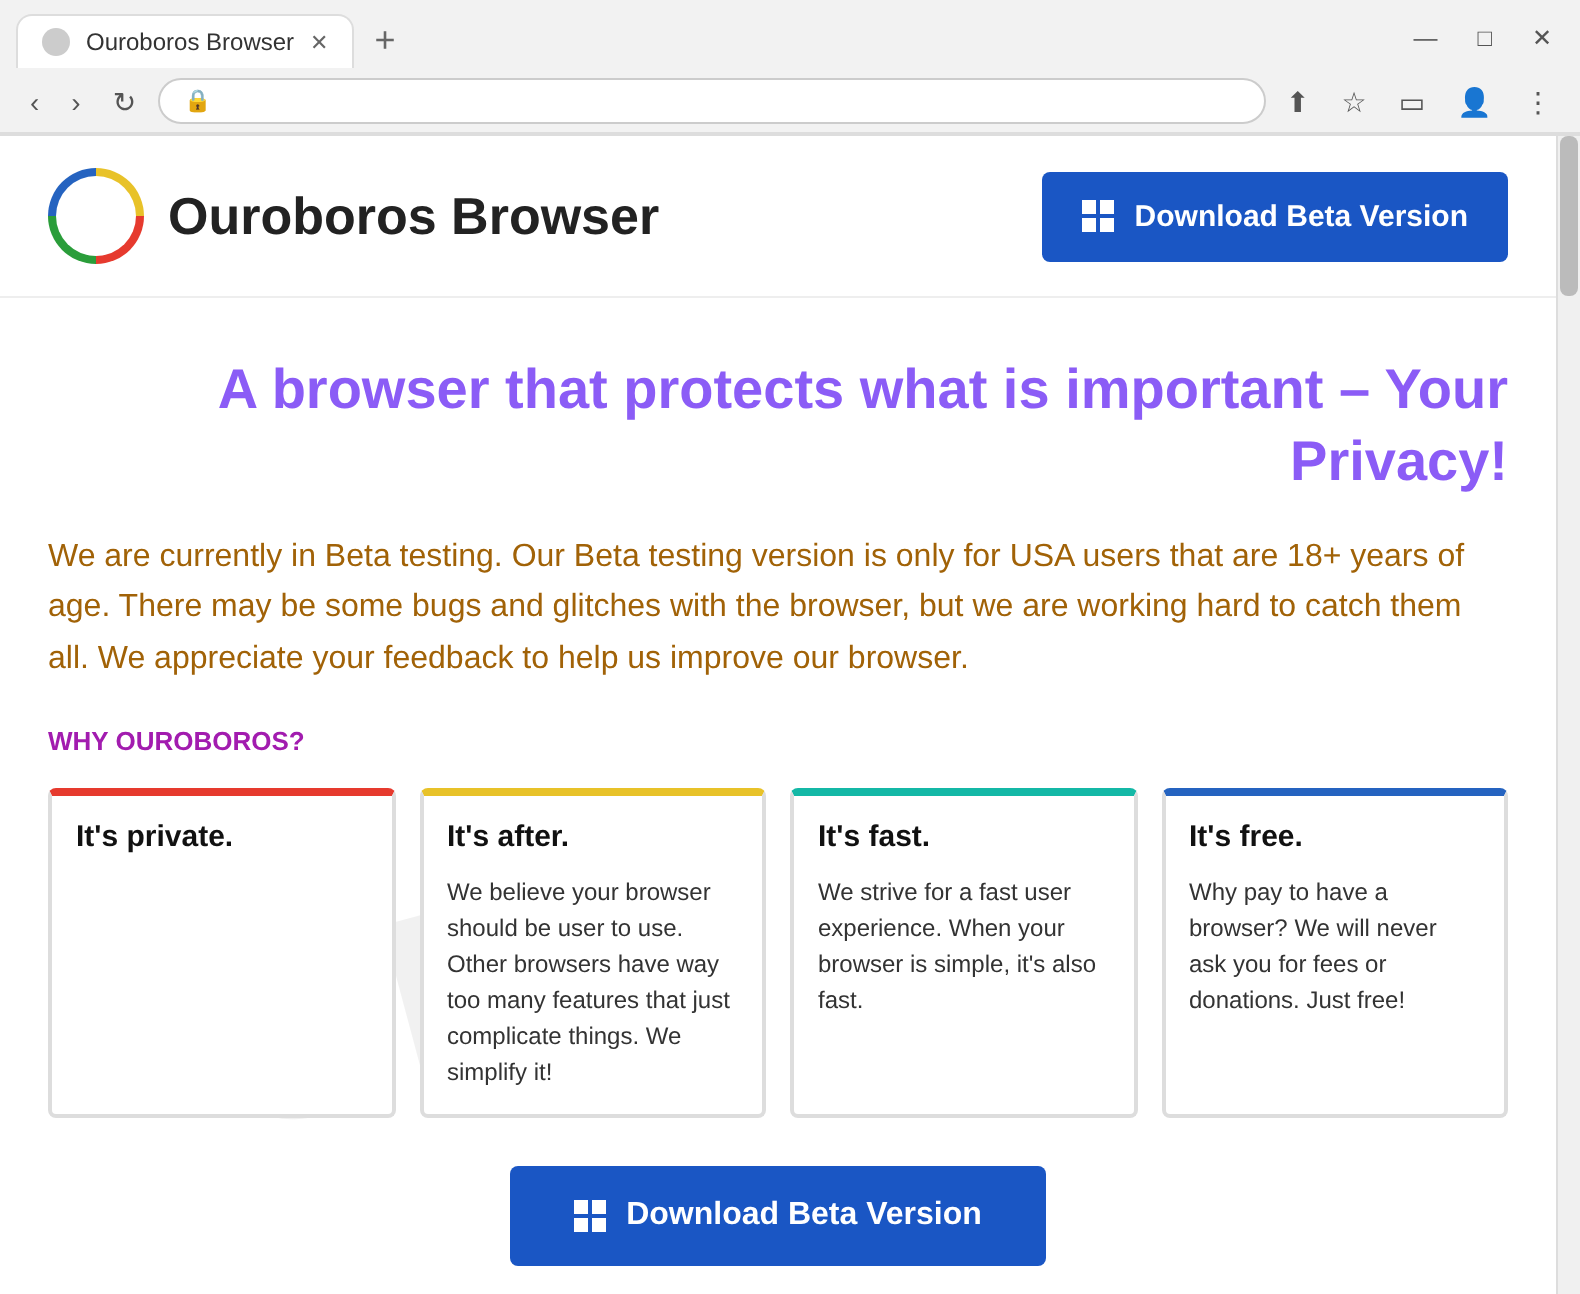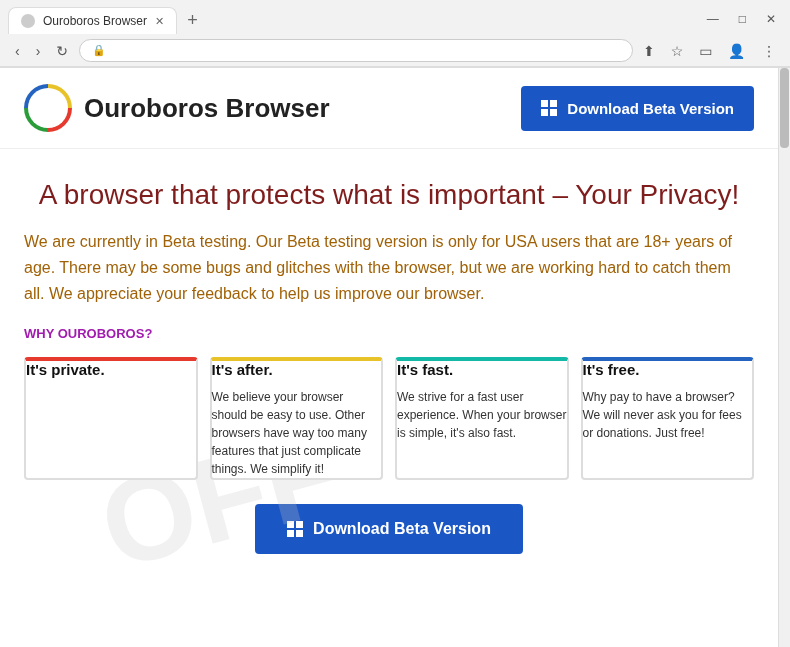--- a/index.html
+++ b/index.html
@@ -191,23 +191,23 @@
       transform: rotate(-15deg);
       top: 280px;
       left: 100px;
       pointer-events: none;
       z-index: 0;
       user-select: none;
     }
 
     .hero-title {
       font-size: 28px;
-      font-weight: 400;
-      color: #7f1d1d;
-      text-align: center;
+      font-weight: 700;
+      color: #8b5cf6;
+      text-align: right;
       margin-bottom: 16px;
       line-height: 1.3;
     }
     .hero-desc {
       font-size: 16px;
       color: #a16207;
       line-height: 1.6;
       margin-bottom: 20px;
     }
     .why-heading {
@@ -221,21 +221,21 @@
       display: grid;
       grid-template-columns: repeat(4, 1fr);
       gap: 12px;
       margin-bottom: 24px;
       position: relative;
       z-index: 1;
     }
     .feature-card {
       border: 2px solid #ddd;
       border-radius: 4px;
-      padding: 0;
+      padding: 12px;
       background: #fff;
     }
     .feature-card:nth-child(1) { border-top: 4px solid #e63a2e; }
     .feature-card:nth-child(2) { border-top: 4px solid #e8c229; }
     .feature-card:nth-child(3) { border-top: 4px solid #14b8a6; }
     .feature-card:nth-child(4) { border-top: 4px solid #2563c0; }
 
     .feature-title {
       font-size: 15px;
       font-weight: bold;
@@ -331,21 +331,21 @@
       <h1 class="hero-title">A browser that protects what is important – Your Privacy!</h1>
       <p class="hero-desc">We are currently in Beta testing. Our Beta testing version is only for USA users that are 18+ years of age. There may be some bugs and glitches with the browser, but we are working hard to catch them all. We appreciate your feedback to help us improve our browser.</p>
       <p class="why-heading">WHY OUROBOROS?</p>
 
       <div class="features-grid">
         <div class="feature-card">
           <div class="feature-title">It's private.</div>
         </div>
         <div class="feature-card">
           <div class="feature-title">It's after.</div>
-          <div class="feature-desc">We believe your browser should be easy to use. Other browsers have way too many features that just complicate things. We simplify it!</div>
+          <div class="feature-desc">We believe your browser should be user to use. Other browsers have way too many features that just complicate things. We simplify it!</div>
         </div>
         <div class="feature-card">
           <div class="feature-title">It's fast.</div>
           <div class="feature-desc">We strive for a fast user experience. When your browser is simple, it's also fast.</div>
         </div>
         <div class="feature-card">
           <div class="feature-title">It's free.</div>
           <div class="feature-desc">Why pay to have a browser? We will never ask you for fees or donations. Just free!</div>
         </div>
       </div>

